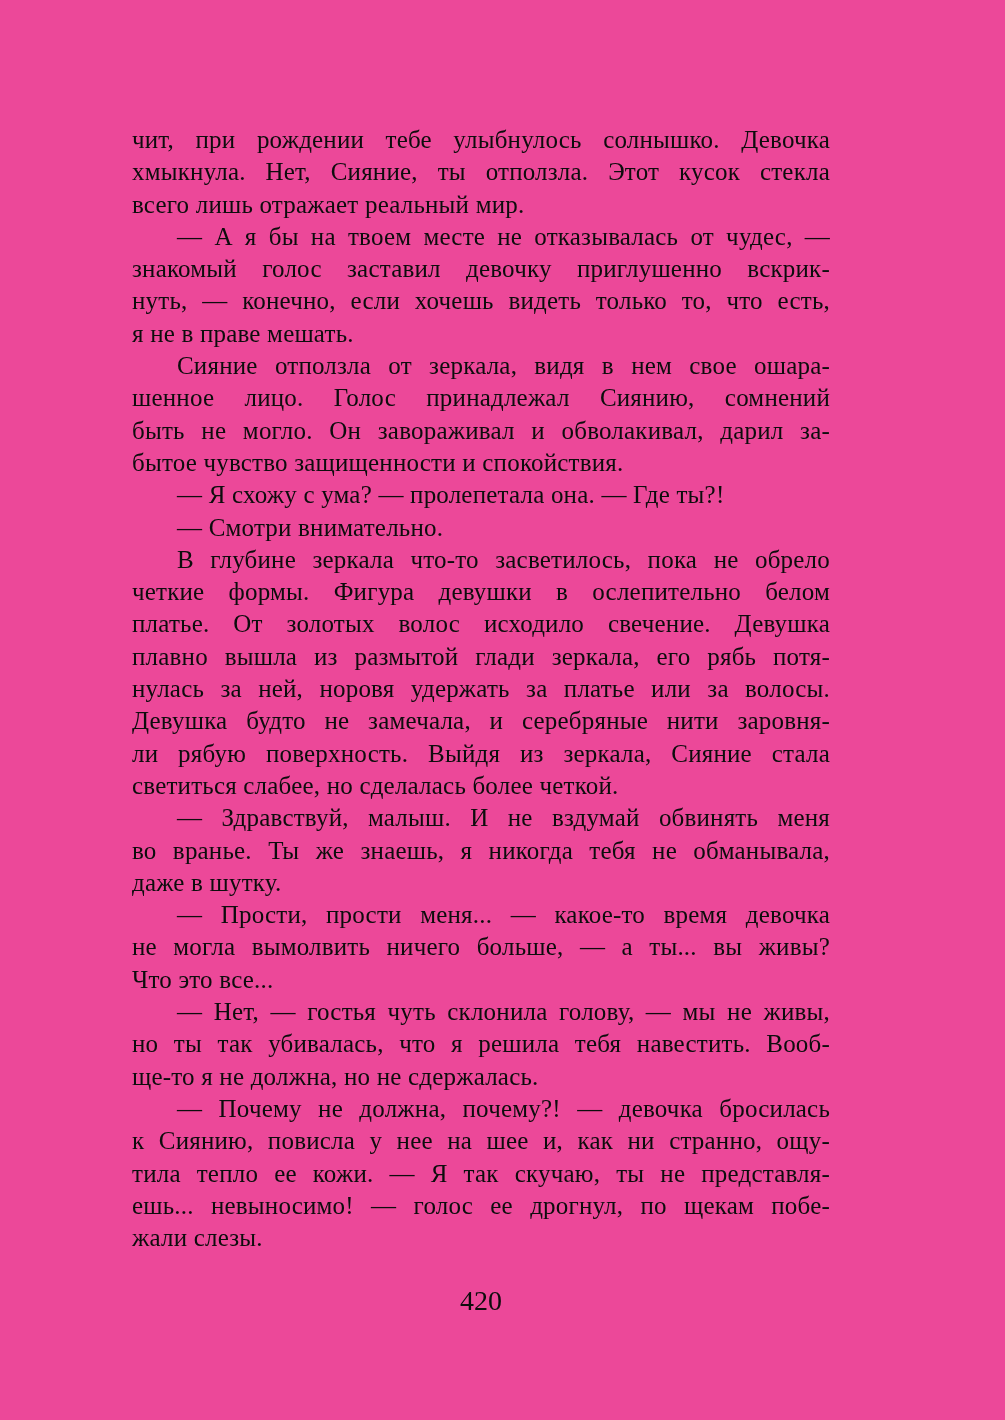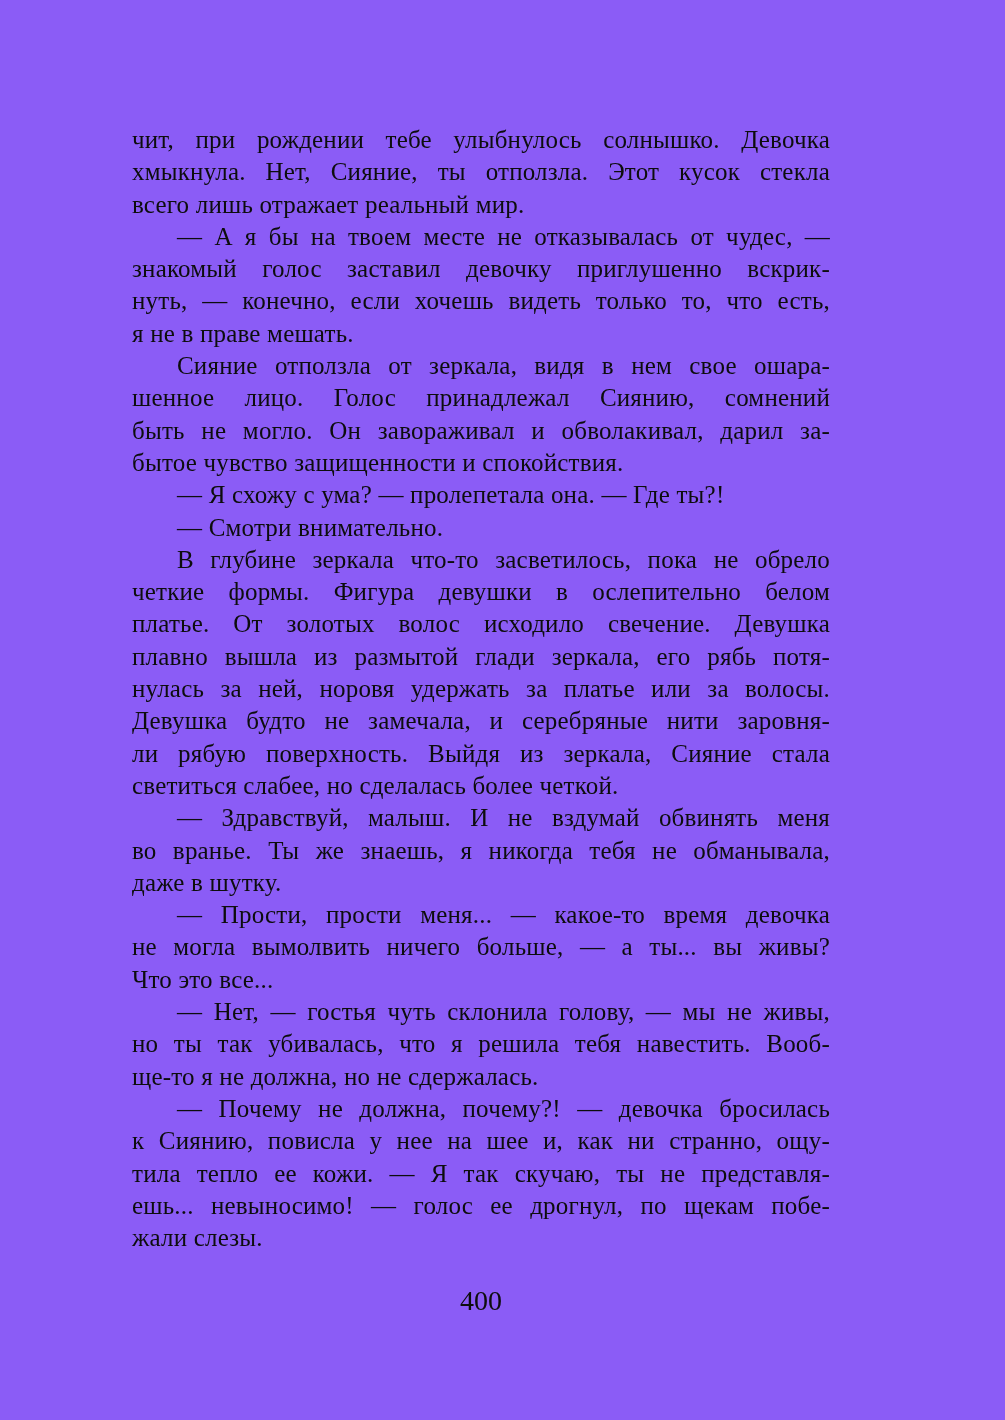--- a/index.html
+++ b/index.html
@@ -6,21 +6,21 @@
   body {
     width: 1005px;
     height: 1420px;
     background: #ffffff;
     font-family: "Liberation Serif", "DejaVu Serif", serif;
   }
   .page {
     position: relative;
     width: 1005px;
     height: 1420px;
-    background: #8b5cf6;
+    background: #ec4899;
     overflow: hidden;
   }
   .text-block {
     position: absolute;
     left: 132px;
     top: 124px;
     width: 698px;
     font-size: 25px;
     line-height: 32.3px;
     color: #0d0d0d;
@@ -82,14 +82,14 @@
       <div class="line last">Что это все...</div>
       <div class="line indent">— Нет, — гостья чуть склонила голову, — мы не живы,</div>
       <div class="line">но ты так убивалась, что я решила тебя навестить. Вооб-</div>
       <div class="line last">ще-то я не должна, но не сдержалась.</div>
       <div class="line indent">— Почему не должна, почему?! — девочка бросилась</div>
       <div class="line">к Сиянию, повисла у нее на шее и, как ни странно, ощу-</div>
       <div class="line">тила тепло ее кожи. — Я так скучаю, ты не представля-</div>
       <div class="line">ешь... невыносимо! — голос ее дрогнул, по щекам побе-</div>
       <div class="line last">жали слезы.</div>
     </div>
-  <div class="page-number" style="color: rgb(13, 13, 13);">400</div>
+  <div class="page-number" style="color: rgb(13, 13, 13);">420</div>
 </div>
 
 </body></html>

